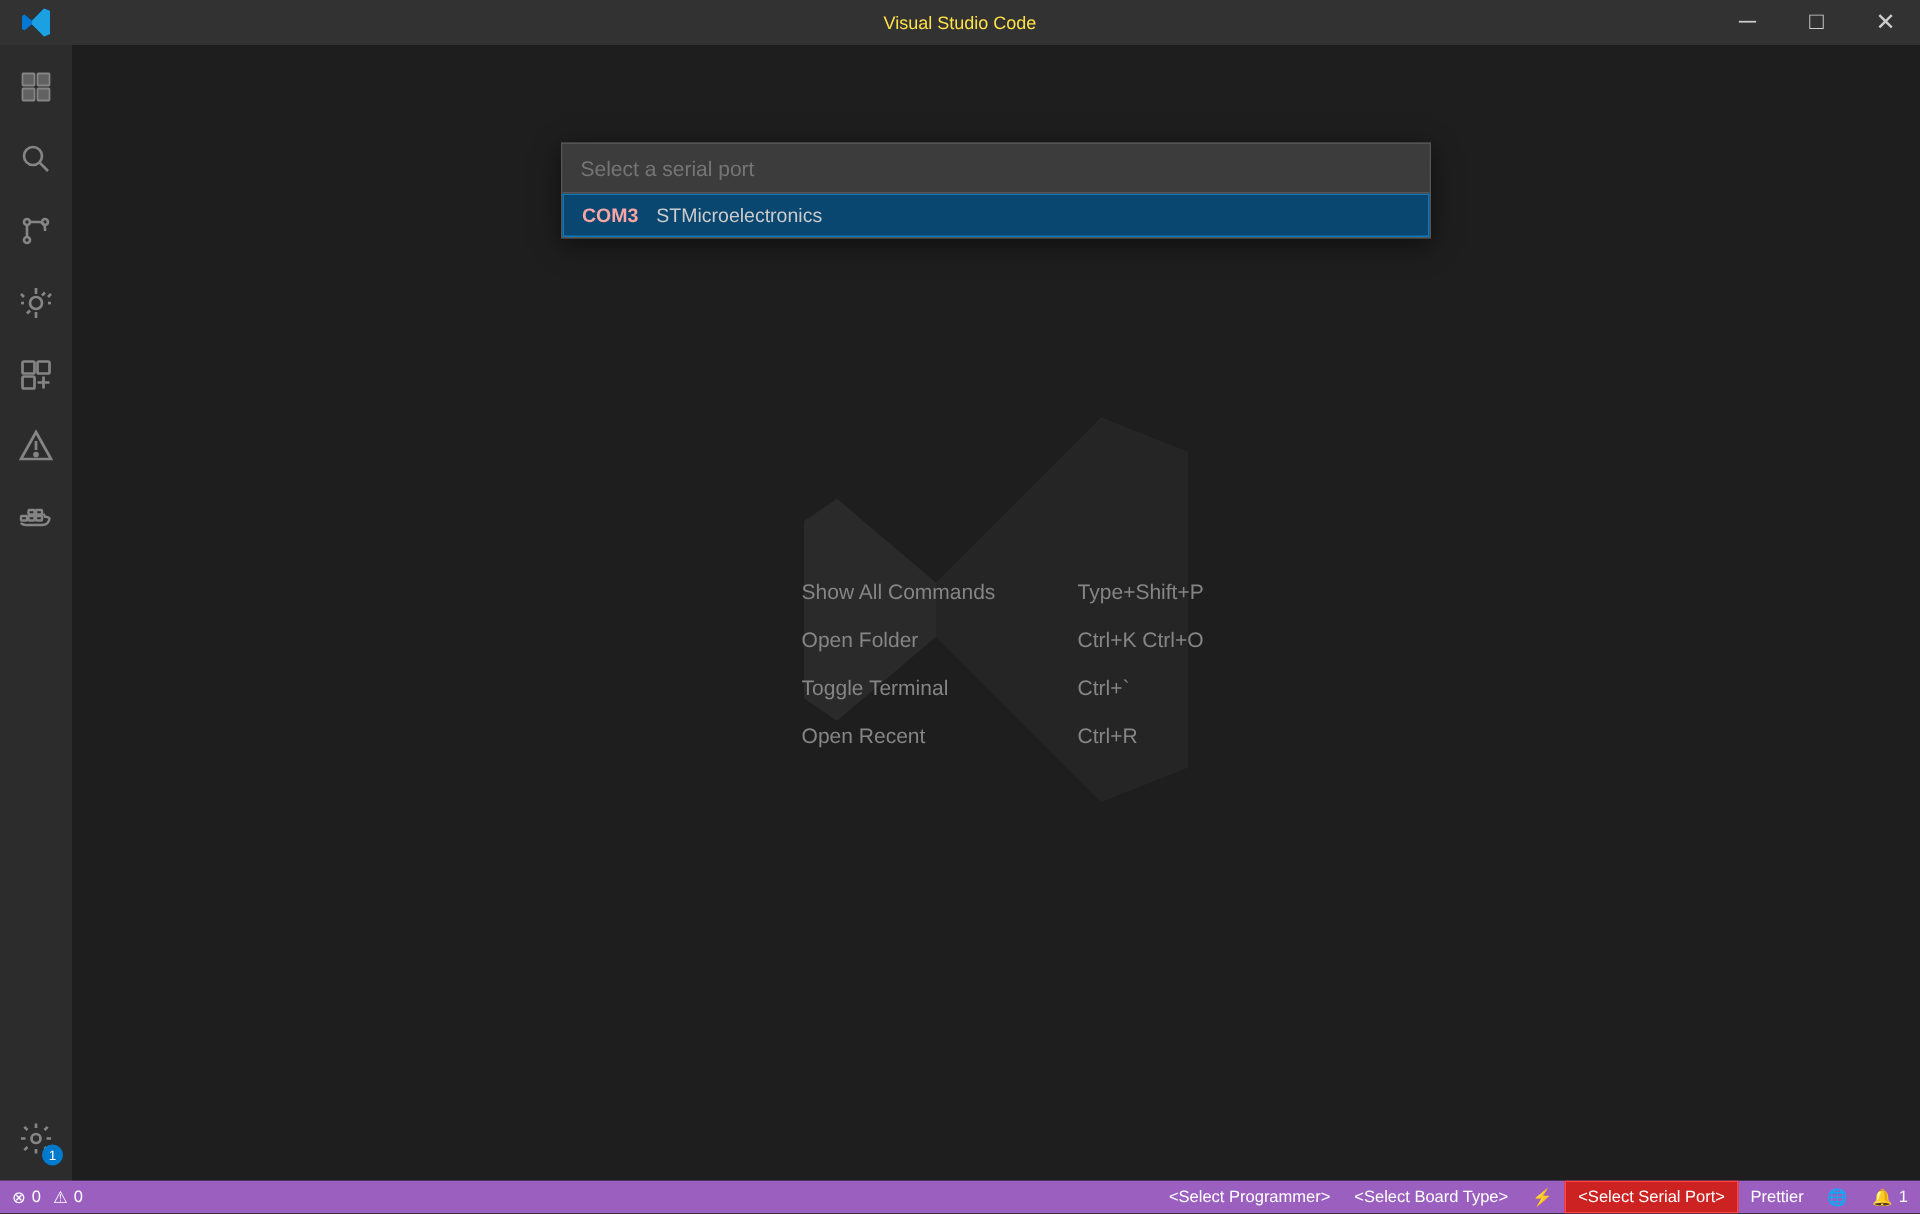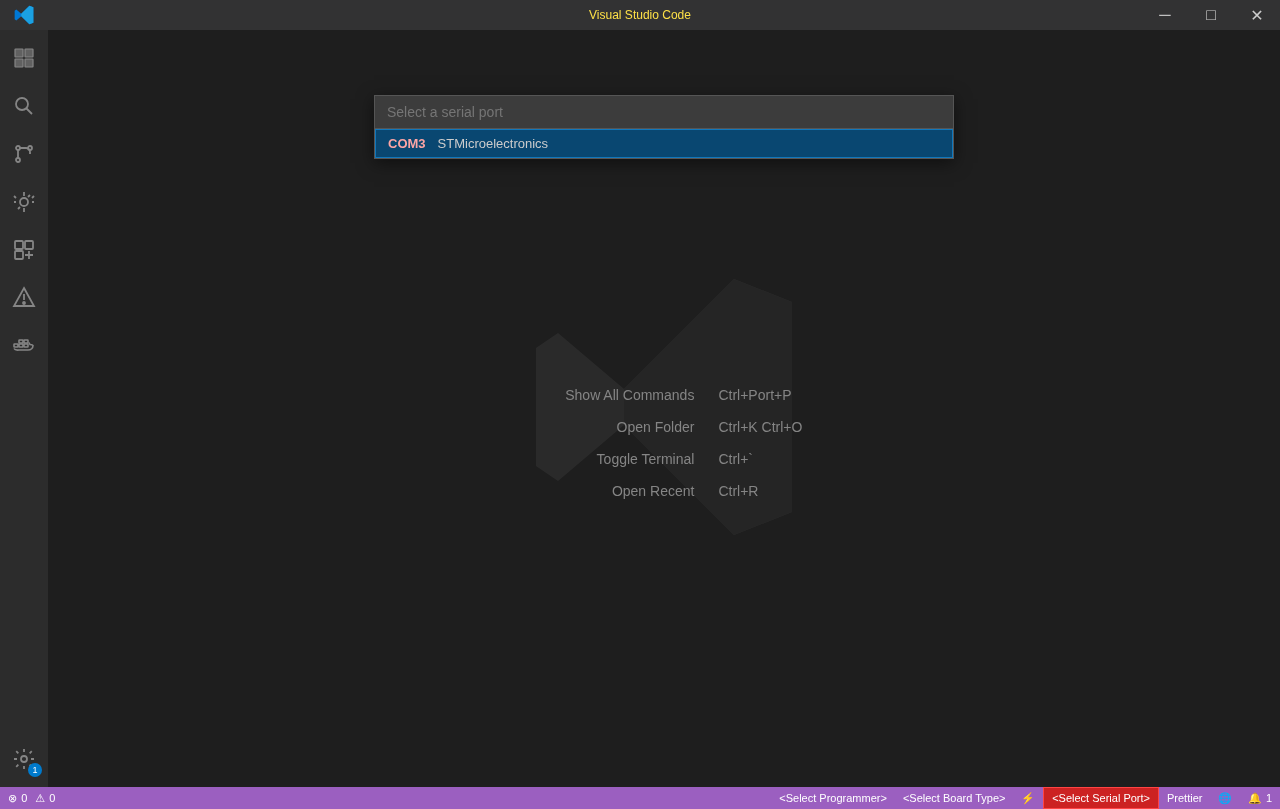--- a/index.html
+++ b/index.html
@@ -166,21 +166,20 @@
     }
     .shortcut-row {
       display: flex;
       align-items: center;
       gap: 24px;
       justify-content: flex-end;
     }
     .shortcut-label {
       font-size: 14px;
       color: #858585;
-      text-align: right;
       min-width: 160px;
     }
     .shortcut-key {
       font-size: 14px;
       color: #858585;
       min-width: 140px;
     }
 
     
     .quickpick-overlay {
@@ -374,21 +373,21 @@
         <div class="quickpick-item selected">
           <span class="quickpick-item-port">COM3</span>
           <span class="quickpick-item-desc">STMicroelectronics</span>
         </div>
       </div>
     </div>
 
     <div class="shortcuts">
       <div class="shortcut-row">
         <span class="shortcut-label">Show All Commands</span>
-        <span class="shortcut-key">Ctrl+Port+P</span>
+        <span class="shortcut-key">Type+Shift+P</span>
       </div>
       <div class="shortcut-row">
         <span class="shortcut-label">Open Folder</span>
         <span class="shortcut-key">Ctrl+K Ctrl+O</span>
       </div>
       <div class="shortcut-row">
         <span class="shortcut-label">Toggle Terminal</span>
         <span class="shortcut-key">Ctrl+`</span>
       </div>
       <div class="shortcut-row">

